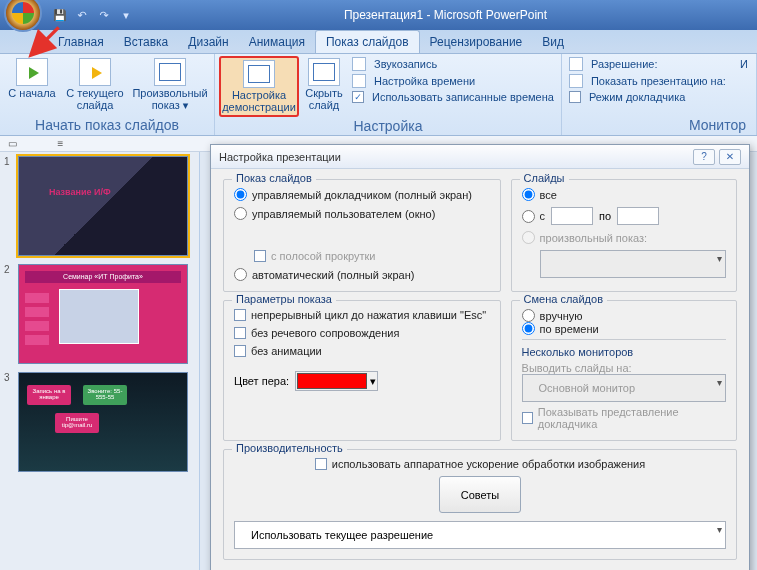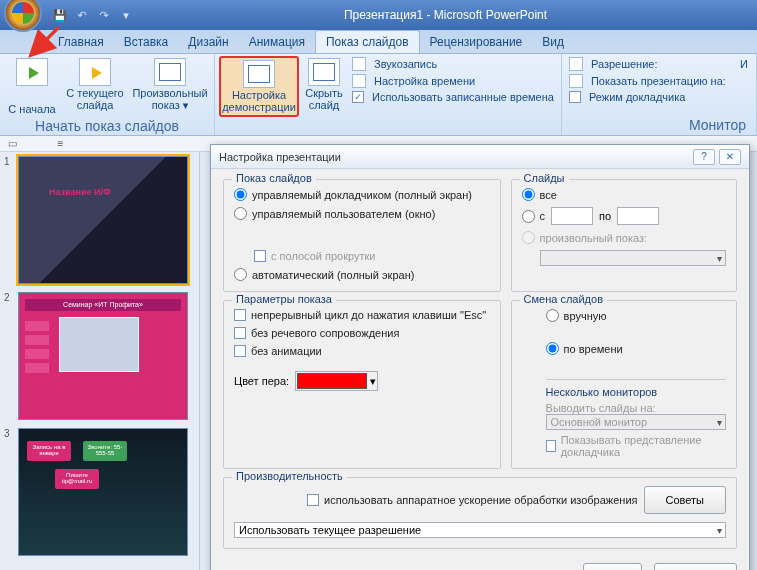--- a/index.html
+++ b/index.html
@@ -35,21 +35,21 @@
 .vcol { display:flex; flex-direction:column; gap:1px; }
 
 
 .substrip { height: 16px; background: #f0f4fa; border-bottom: 1px solid #c6d3e4; display: flex; align-items: center; padding: 0 8px; gap: 40px; font-size: 10px; color: #555; }
 
 
 .workspace { position: absolute; top: 152px; left: 0; right: 0; bottom: 0; display: flex; background: #dfe8f3; }
 .slidepane { width: 200px; background: #e7edf5; border-right: 1px solid #b7cde8; overflow: hidden; padding: 4px; }
 .thumb-wrap { display: flex; gap: 4px; margin-bottom: 8px; }
 .thumb-num { font-size: 10px; color: #555; width: 10px; }
-.thumb { width: 170px; height: 128px; border: 1px solid #6b8bb5; position: relative; overflow: hidden; }
+.thumb { width: 170px; height: 100px; border: 1px solid #6b8bb5; position: relative; overflow: hidden; }
 .thumb.sel { outline: 2px solid #f2b40f; }
 .thumb1 { background: linear-gradient(135deg,#3d3d5c 50%,#1a1a2e 50%); }
 .thumb1 .tline { position:absolute; top:30px; left:30px; color:#d62b72; font-size:9px; font-weight:bold; }
 .thumb2 { background: #d62b72; }
 .thumb2 .banner { position:absolute; top:6px; left:6px; right:6px; height:12px; background:#a4186a; color:#fff; font-size:7px; text-align:center; line-height:12px;}
 .thumb2 .win { position:absolute; top:24px; left:40px; width:80px; height:55px; background:#c7d2e6; border:1px solid #fff; }
 .thumb2 .arrow { position:absolute; width:24px; height:10px; background:#e54a8f; }
 .thumb3 { background: linear-gradient(#0e1a24,#1b3a44); }
 .thumb3 .box { position:absolute; width:44px; height:20px; border-radius:2px; font-size:6px; color:#fff; text-align:center; padding-top:3px;}
 
@@ -61,26 +61,26 @@
 .dlg-body { padding: 10px 12px 12px; }
 .fieldset { border: 1px solid #c7cbd1; border-radius: 2px; padding: 8px 10px 10px; margin-bottom: 8px; position: relative; }
 .fieldset > .legend { position: absolute; top: -8px; left: 8px; background: #f0f0f0; padding: 0 4px; color: #1a3e78; }
 .row2 { display: flex; gap: 10px; }
 .col { flex: 1; display:flex; flex-direction:column; gap:6px;}
 .radio, .chkline { display: flex; align-items: center; gap: 5px; color: #222; }
 .radio input, .chkline input { margin:0; }
 .disabled { color: #9a9a9a; }
 .inline { display:flex; align-items:center; gap:6px;}
 .spin { width:42px; height:18px; border:1px solid #a8b0bc; background:#fff; }
-.combo { height: 16px; border:1px solid #a8b0bc; background:#fff; display:flex; align-items:center; padding:0 4px; position:relative;}
+.combo { height: 28px; border:1px solid #a8b0bc; background:#fff; display:flex; align-items:center; padding:0 16px; position:relative;}
 .combo::after { content:"▾"; position:absolute; right:3px; top:2px; font-size:10px; color:#555;}
 .combo.disabled { background:#ececec; color:#999;}
 .pen-swatch { width:70px; height:16px; background:#ff0000; border:1px solid #555;}
 .penbox { display:flex; align-items:center; gap:3px; border:1px solid #a8b0bc; padding:1px;}
-.btn { height: 28px; padding: 0 21px; border: 1px solid #9aa8ba; border-radius: 3px; background: linear-gradient(#fdfdfd,#e7e7e7); font-size: 11px; }
+.btn { height: 37px; padding: 0 21px; border: 1px solid #9aa8ba; border-radius: 3px; background: linear-gradient(#fdfdfd,#e7e7e7); font-size: 11px; }
 .dlg-buttons { display:flex; justify-content:flex-end; gap:12px; padding-top:6px;}
 .rightcol-sub { border-top:1px solid #c7cbd1; margin-top:4px; padding-top:6px;}
 .sub-legend { color:#1a3e78; margin-bottom:4px; display:block;}
 
 
 .red-arrow { position:absolute; left:28px; top:24px; width:34px; height:34px; z-index:20; pointer-events:none;}
 </style>
 </head>
 <body>
 
@@ -112,21 +112,21 @@
   <div class="tab active">Показ слайдов</div>
   <div class="tab">Рецензирование</div>
   <div class="tab">Вид</div>
 </div>
 
 <div class="ribbon">
   <div class="group">
     <div class="group-body">
       <div class="big-btn">
         <div class="bicon play"></div>
-        <span style="text-align:center;margin-top:16px;">С начала</span>
+        <span style="text-align:center;">С начала</span>
       </div>
       <div class="big-btn" style="width:66px;">
         <div class="bicon play orange"></div>
         <span style="text-align:center;">С текущего слайда</span>
       </div>
       <div class="big-btn" style="width:80px;">
         <div class="bicon slide"></div>
         <span style="text-align:center;">Произвольный показ ▾</span>
       </div>
     </div>
@@ -151,20 +151,21 @@
         <div class="small-row">
             <span class="sicon"></span>
             <span>Настройка времени</span>
           </div>
         <div class="small-row">
             <span class="chk">✓</span>
             <span>Использовать записанные времена</span>
           </div>
       </div>
     </div>
+    <div class="group-title">Настройка</div>
   </div>
 
   <div class="group" style="flex:1;">
     <div class="group-body">
       <div class="vcol">
         <div class="small-row">
             <span class="sicon"></span>
             <span>Разрешение:</span>
           </div>
         <div class="small-row">
@@ -302,21 +303,21 @@
             <div class="penbox">
               <div class="pen-swatch"></div>
               <span>▾</span>
             </div>
           </div>
         </div>
       </div>
 
       <div class="fieldset" style="flex:1;">
         <span class="legend">Смена слайдов</span>
-        <div class="col" style="gap:20px;margin-left:24px;">
+        <div class="col" style="gap:0;">
           <label class="radio">
               <input type="radio" style="">
               <span>вручную</span>
             </label>
           <label class="radio">
               <input type="radio" checked="" style="">
               <span>по времени</span>
             </label>
           <div class="rightcol-sub">
             <span class="sub-legend">Несколько мониторов</span>
@@ -328,21 +329,21 @@
                 <span class="chk"></span>
                 <span>Показывать представление докладчика</span>
               </label>
           </div>
         </div>
       </div>
     </div>
 
     <div class="fieldset">
       <span class="legend">Производительность</span>
-      <div class="inline" style="justify-content:flex-end;">
+      <div class="inline" style="justify-content:space-between;flex-direction:column;">
         <label class="chkline">
             <span class="chk"></span>
             <span>использовать аппаратное ускорение обработки изображения</span>
           </label>
         <button class="btn">Советы</button>
       </div>
       <div class="inline" style="margin-top:8px;">
         <div class="combo" style="flex:1;">
             <span>Использовать текущее разрешение</span>
           </div>

